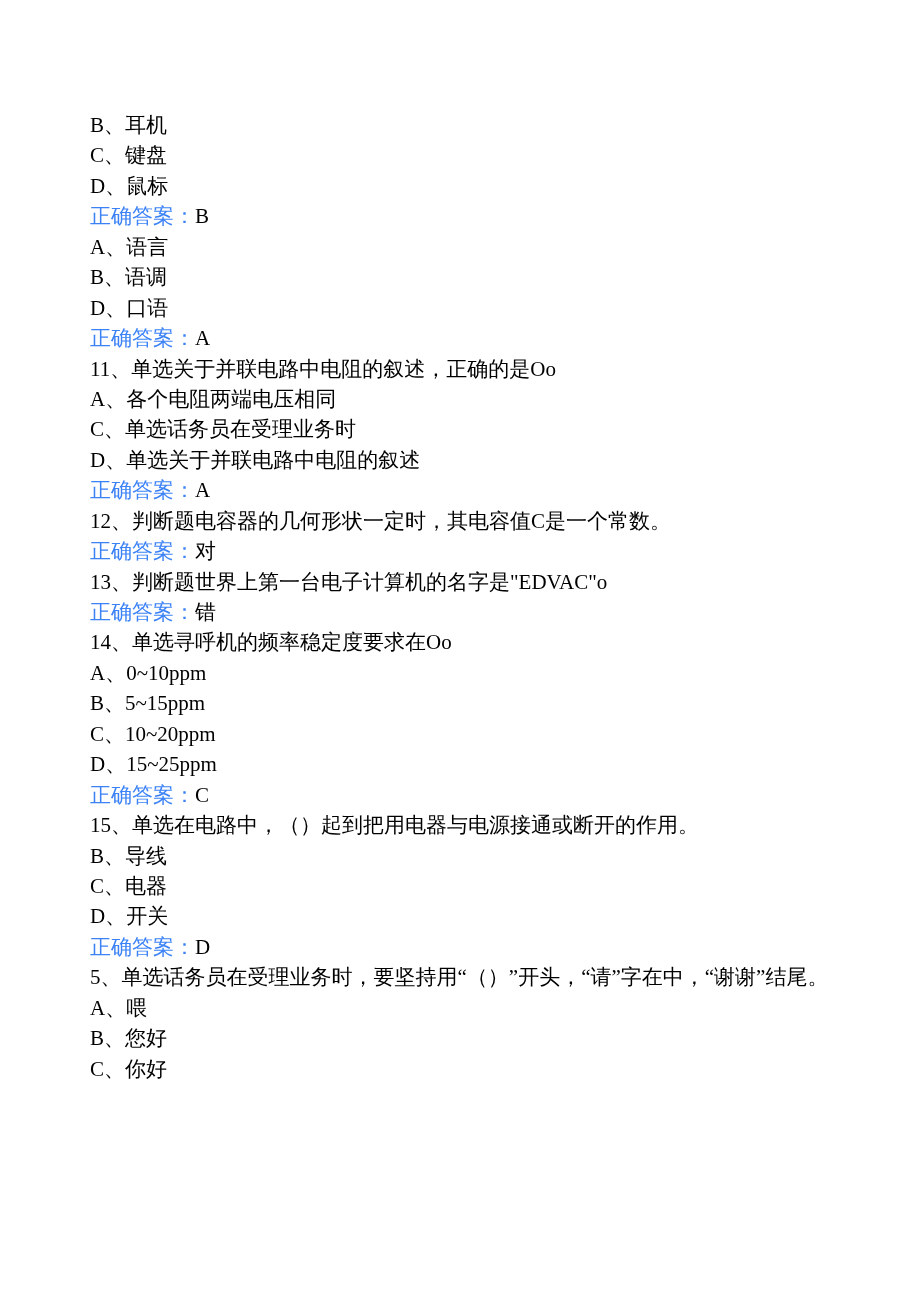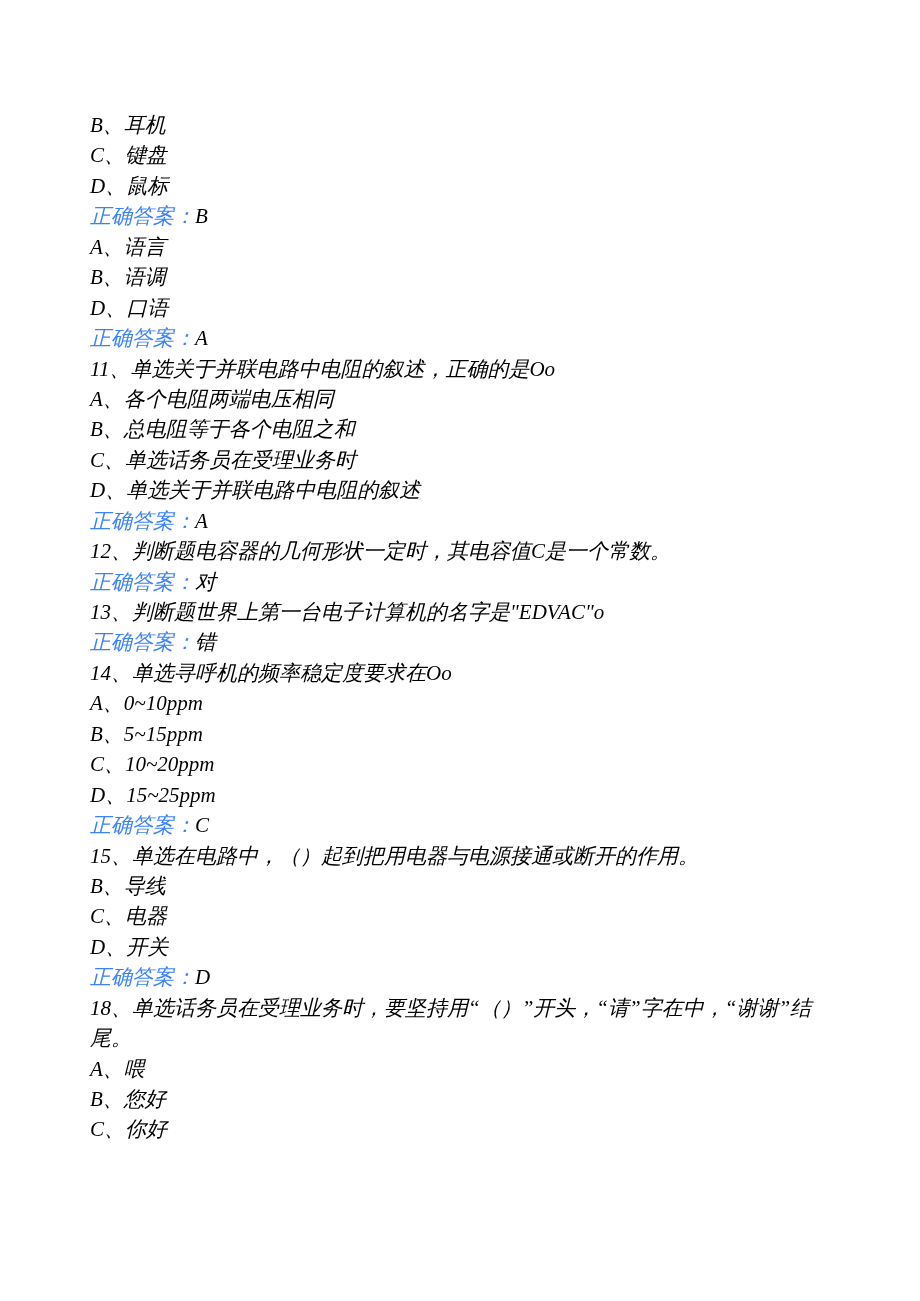--- a/index.html
+++ b/index.html
@@ -7,41 +7,40 @@
       width: 920px;
       height: 1301px;
       background: #ffffff;
       font-family: "SimSun", "宋体", serif;
       font-size: 21px;
       line-height: 1.45;
       color: #000000;
       padding: 110px 90px 50px 90px;
     }
     .content { }
-    .line { display: block; font-style: italic; }
+    .line { display: block; }
     .answer-label { color: #3b82f6; }
   </style>
 </head>
 <body>
 
 <div class="content">
 
   <span class="line">B、耳机</span>
   <span class="line">C、键盘</span>
   <span class="line">D、鼠标</span>
   <span class="line"><span class="answer-label">正确答案：</span><span>B</span></span>
 
   <span class="line">A、语言</span>
   <span class="line">B、语调</span>
   <span class="line">D、口语</span>
   <span class="line"><span class="answer-label">正确答案：</span><span>A</span></span>
 
   <span class="line">11、单选关于并联电路中电阻的叙述，正确的是Oo</span>
   <span class="line">A、各个电阻两端电压相同</span>
-  <span class="line">B、总电阻等于各个电阻之和</span>
   <span class="line">C、单选话务员在受理业务时</span>
   <span class="line">D、单选关于并联电路中电阻的叙述</span>
   <span class="line"><span class="answer-label">正确答案：</span><span>A</span></span>
 
   <span class="line">12、判断题电容器的几何形状一定时，其电容值C是一个常数。</span>
   <span class="line"><span class="answer-label">正确答案：</span><span>对</span></span>
 
   <span class="line">13、判断题世界上第一台电子计算机的名字是"EDVAC"o</span>
   <span class="line"><span class="answer-label">正确答案：</span><span>错</span></span>
 
@@ -51,18 +50,18 @@
   <span class="line">C、10~20ppm</span>
   <span class="line">D、15~25ppm</span>
   <span class="line"><span class="answer-label">正确答案：</span><span>C</span></span>
 
   <span class="line">15、单选在电路中，（）起到把用电器与电源接通或断开的作用。</span>
   <span class="line">B、导线</span>
   <span class="line">C、电器</span>
   <span class="line">D、开关</span>
   <span class="line"><span class="answer-label">正确答案：</span><span>D</span></span>
 
-  <span class="line">18、单选话务员在受理业务时，要坚持用“（）”开头，“请”字在中，“谢谢”结尾。</span>
+  <span class="line">5、单选话务员在受理业务时，要坚持用“（）”开头，“请”字在中，“谢谢”结尾。</span>
   <span class="line">A、喂</span>
   <span class="line">B、您好</span>
   <span class="line">C、你好</span>
 
 </div>
 
 </body></html>

